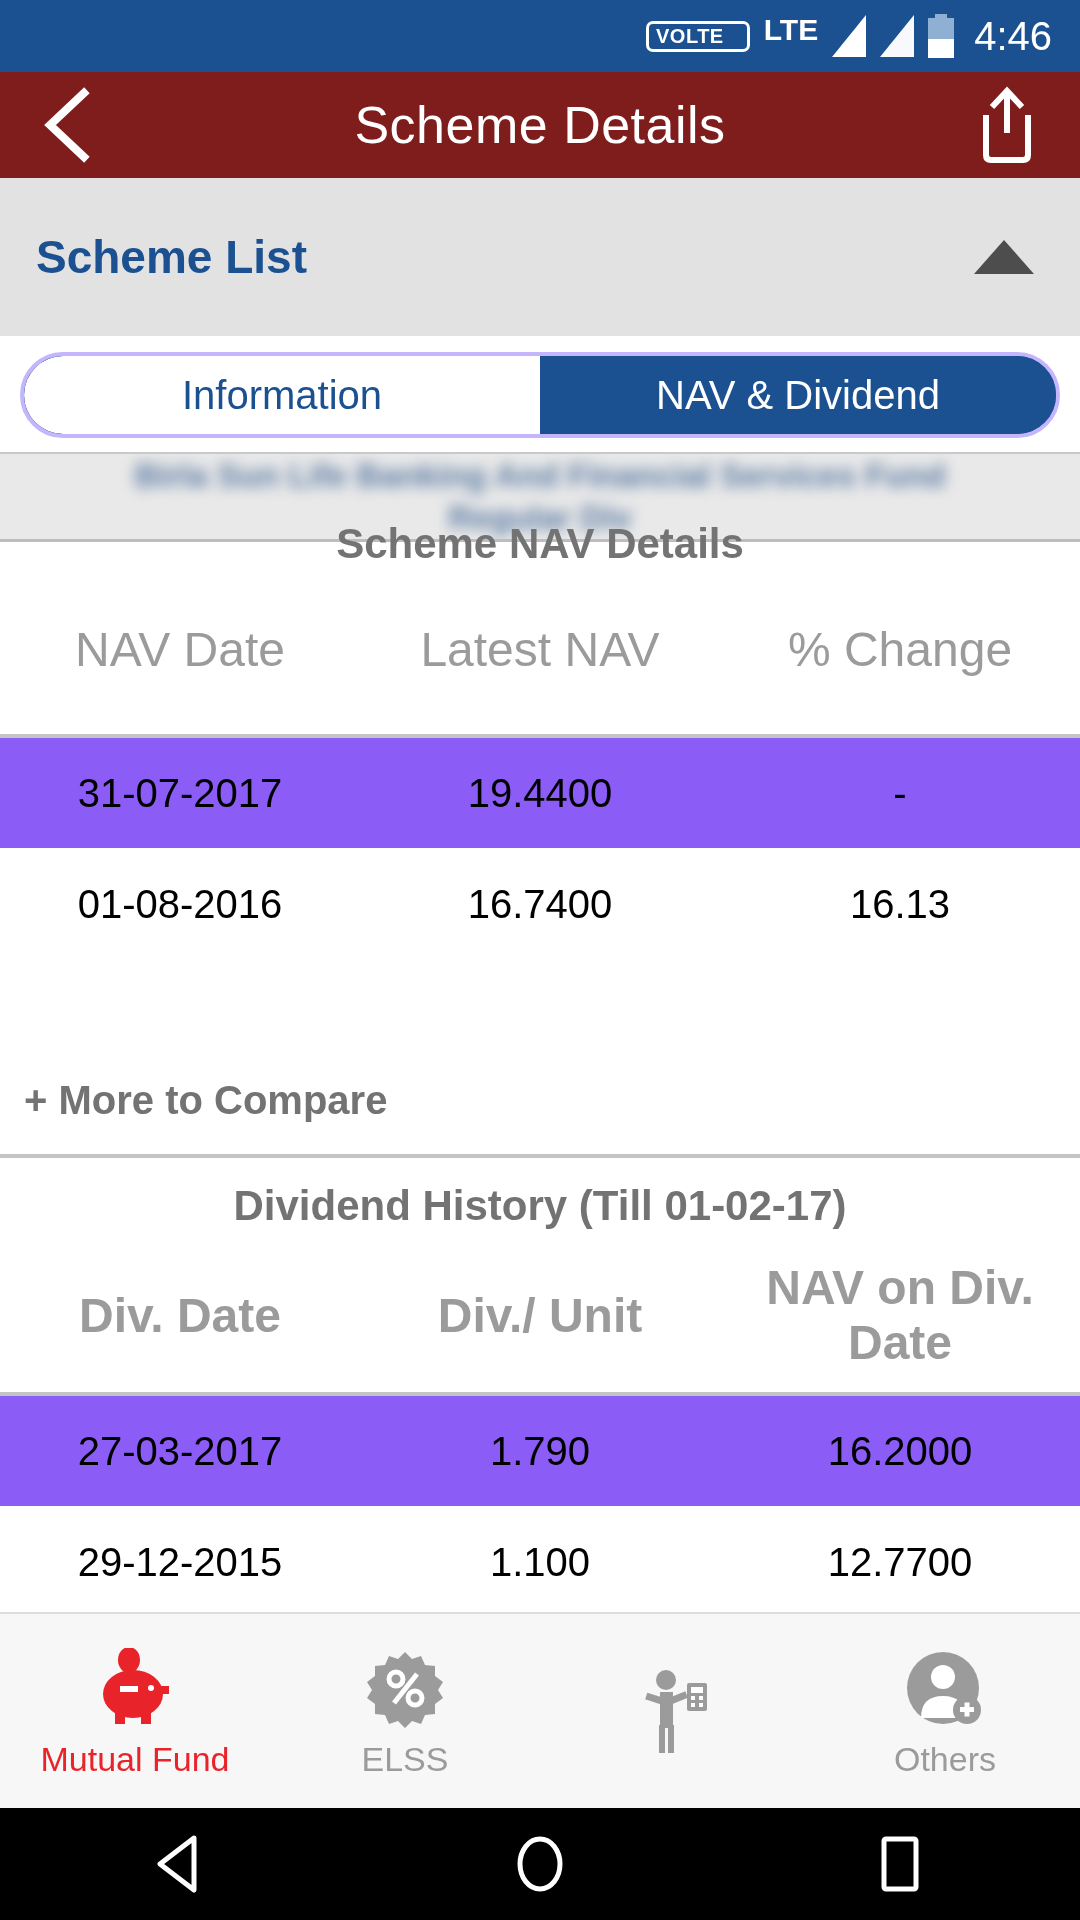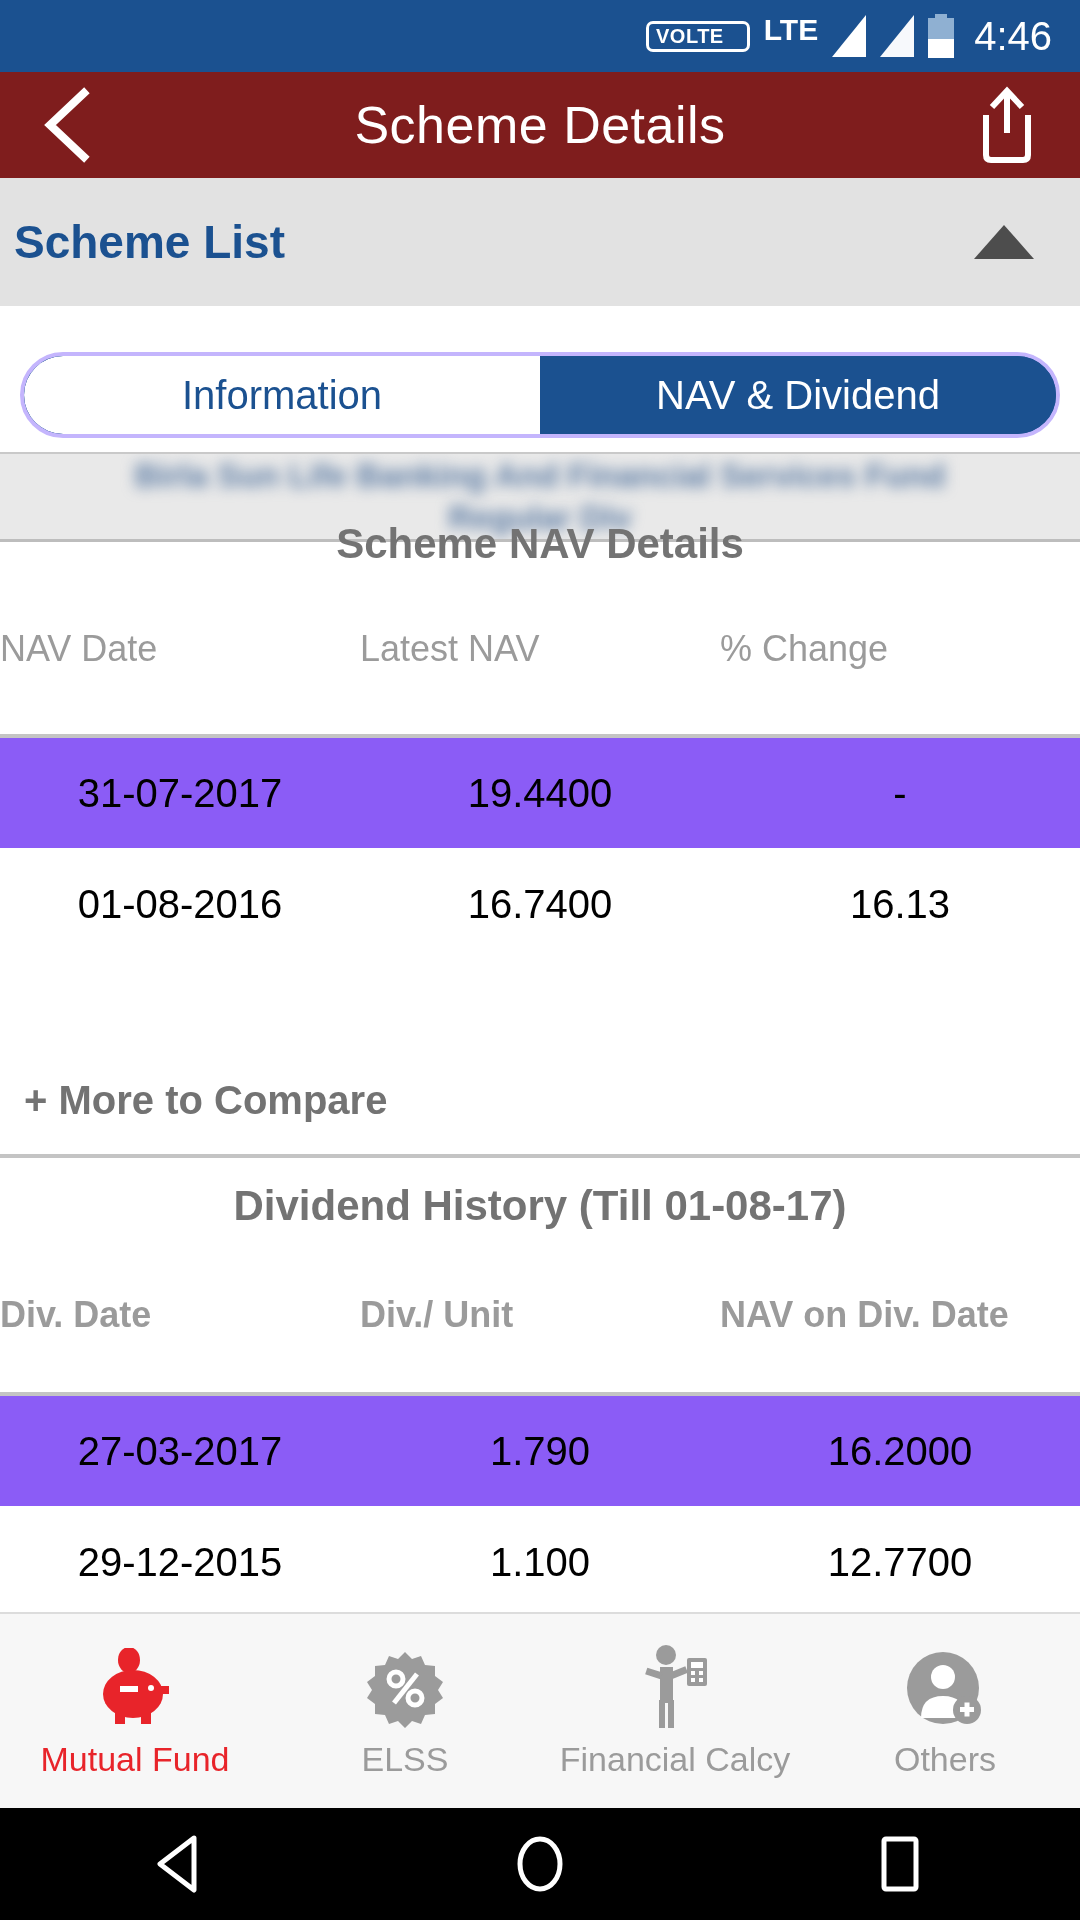--- a/index.html
+++ b/index.html
@@ -49,22 +49,22 @@
     display:flex; align-items:center; justify-content:center;
     color:#ffffff; font-size:52px; font-weight:400; letter-spacing:0.5px;
   }
   .sharebtn{
     position:absolute; right:40px; top:50%; transform:translateY(-50%);
     width:66px; height:80px; cursor:pointer;
   }
 
   
   .schemebar{
-    position:absolute; top:178px; left:0; width:1080px; height:128px;
-    background:#e2e2e2; display:flex; align-items:center;
+    position:absolute; top:178px; left:0; width:1080px; height:158px;
+    background:#e2e2e2; display:flex; align-items:center;padding-left:22px;
   }
   .schemebar-title{
     color:#1b5190; font-size:46px; font-weight:bold; margin-left:14px;
   }
   .schemebar-caret{
     position:absolute; right:46px; top:50%; transform:translateY(-50%);
     width:0; height:0; border-style:solid;
     border-width:0 30px 34px 30px;
     border-color:transparent transparent #4d4d4d transparent;
     cursor:pointer;
@@ -111,21 +111,21 @@
   
   .section-title{
     width:1080px; text-align:center; color:#737373;
     font-size:42px; font-weight:bold;
   }
 
   
   .tbl{ width:1080px; }
   .tbl .hrow{ display:flex; width:1080px; }
   .tbl .hrow .c{
-    color:#9b9b9b; font-size:36px; 
+    color:#9b9b9b; font-size:48px; text-align:center;
   }
   .tbl .hrow.bold .c{ font-weight:bold; }
   .tbl .drow{ display:flex; width:1080px; align-items:center; }
   .tbl .drow .c{
     color:#000000; font-size:40px; text-align:center;
   }
   .drow.alt{ background:#8b5cf6; }
   .drow.plain{ background:#ffffff; }
   .col1{ width:360px; }
   .col2{ width:360px; }
@@ -229,21 +229,21 @@
       <div class="c col1">01-08-2016</div>
       <div class="c col2">16.7400</div>
       <div class="c col3">16.13</div>
     </div>
   </div>
 
   <div class="morelink" style="position:absolute; top:1078px; left:0;">+ More to Compare</div>
 
   <div class="divider" style="position:absolute; top:1154px; left:0;"></div>
 
-  <div class="section-title" style="position:absolute; top:1182px; left:0;">Dividend History (Till 01-08-17)</div>
+  <div class="section-title" style="position:absolute; top:1182px; left:0;">Dividend History (Till 01-02-17)</div>
 
   <div class="tbl" style="position:absolute; top:1270px; left:0;">
     <div class="hrow bold" style="height:90px; align-items:center;">
       <div class="c col1">Div. Date</div>
       <div class="c col2">Div./ Unit</div>
       <div class="c col3">NAV on Div. Date</div>
     </div>
     <div class="divider" style="margin-top:32px;"></div>
     <div class="drow alt" style="height:110px;">
       <div class="c col1">27-03-2017</div>
@@ -296,21 +296,20 @@
           <rect x="24" y="56" width="6" height="28" fill="#9b9b9b"></rect>
           <rect x="33" y="56" width="6" height="28" fill="#9b9b9b"></rect>
           <rect x="52" y="14" width="20" height="28" rx="2" fill="#9b9b9b"></rect>
           <rect x="56" y="18" width="12" height="6" fill="#ffffff"></rect>
           <rect x="56" y="27" width="4" height="4" fill="#ffffff"></rect>
           <rect x="64" y="27" width="4" height="4" fill="#ffffff"></rect>
           <rect x="56" y="34" width="4" height="4" fill="#ffffff"></rect>
           <rect x="64" y="34" width="4" height="4" fill="#ffffff"></rect>
         </svg>
       </div>
-      <div class="tlabel">Financial Calcy</div>
     </div>
 
     <div class="tab">
       <div class="ticon">
         <svg width="80" height="80" viewBox="0 0 80 80">
           <circle cx="38" cy="40" r="36" fill="#9b9b9b"></circle>
           <circle cx="38" cy="29" r="12" fill="#ffffff"></circle>
           <path d="M16 70 Q16 48 38 48 Q60 48 60 70 Z" fill="#ffffff"></path>
           <circle cx="62" cy="62" r="14" fill="#9b9b9b"></circle>
           <rect x="55" y="59" width="14" height="5" fill="#ffffff"></rect>

